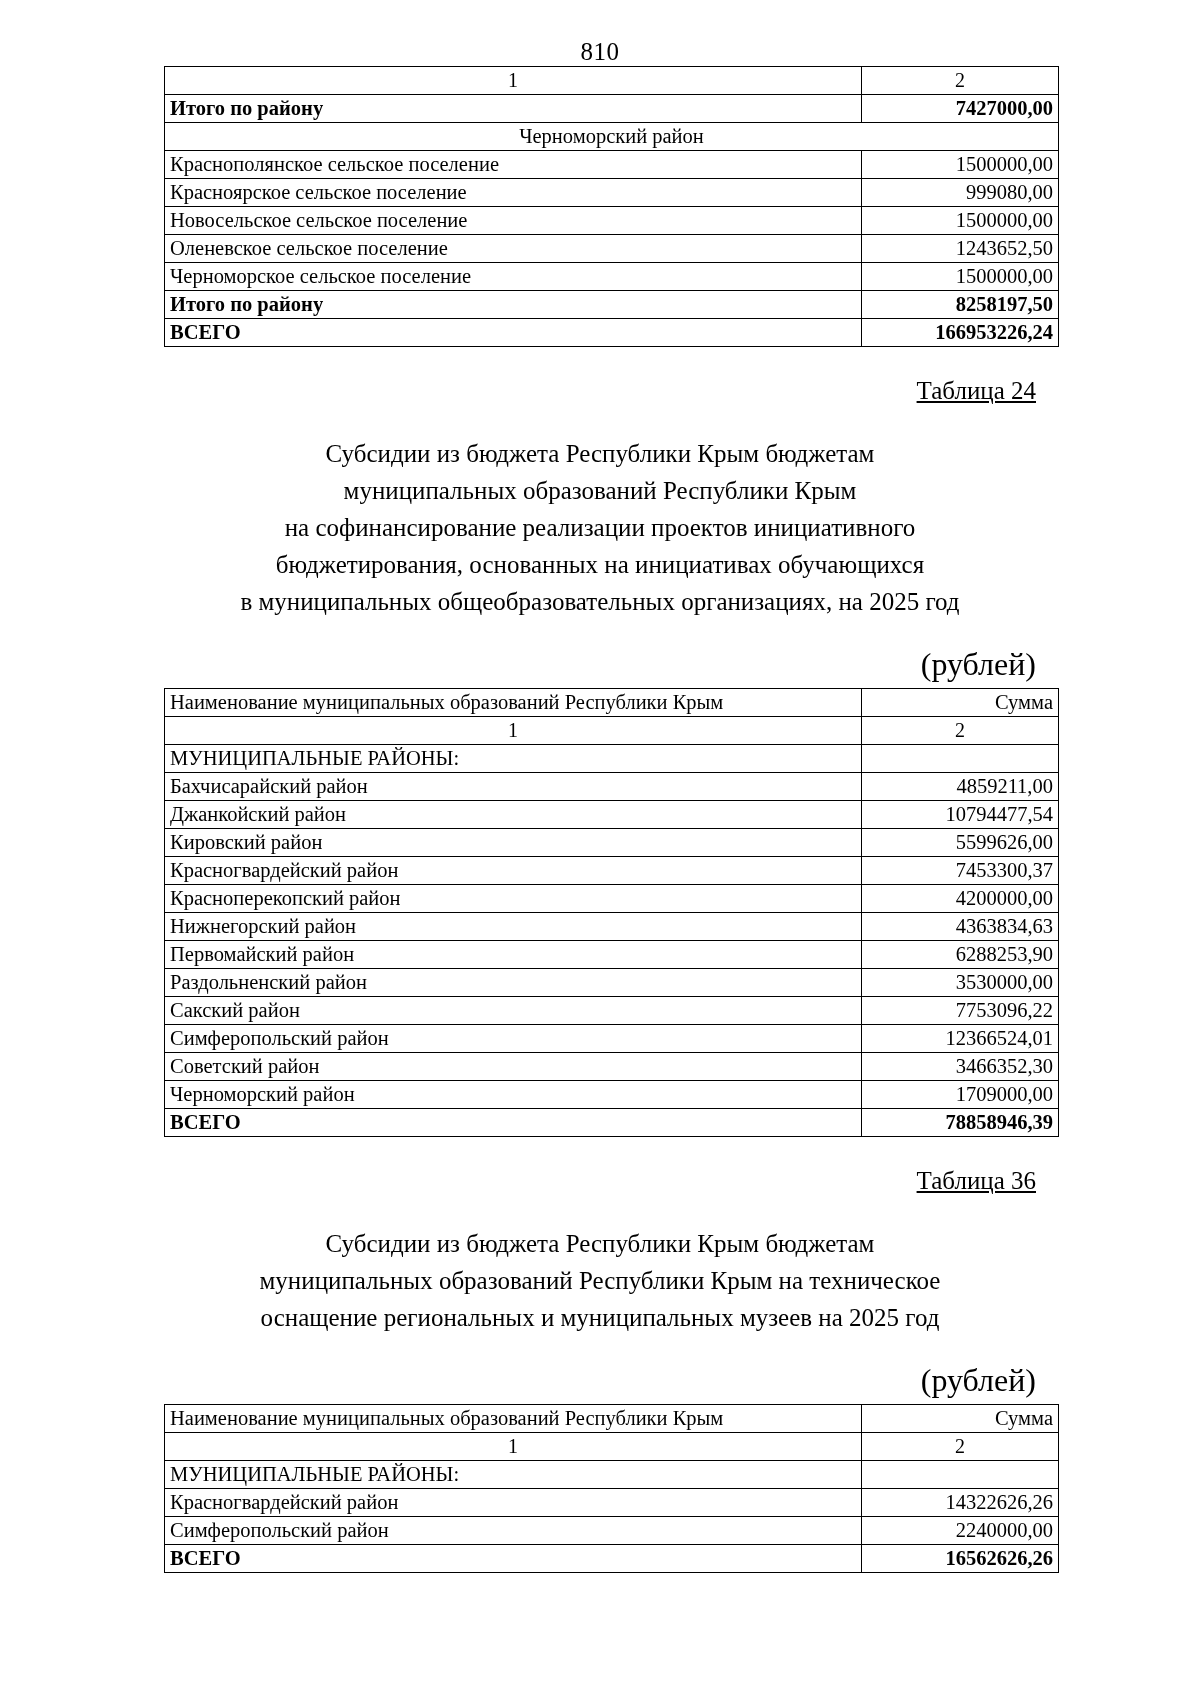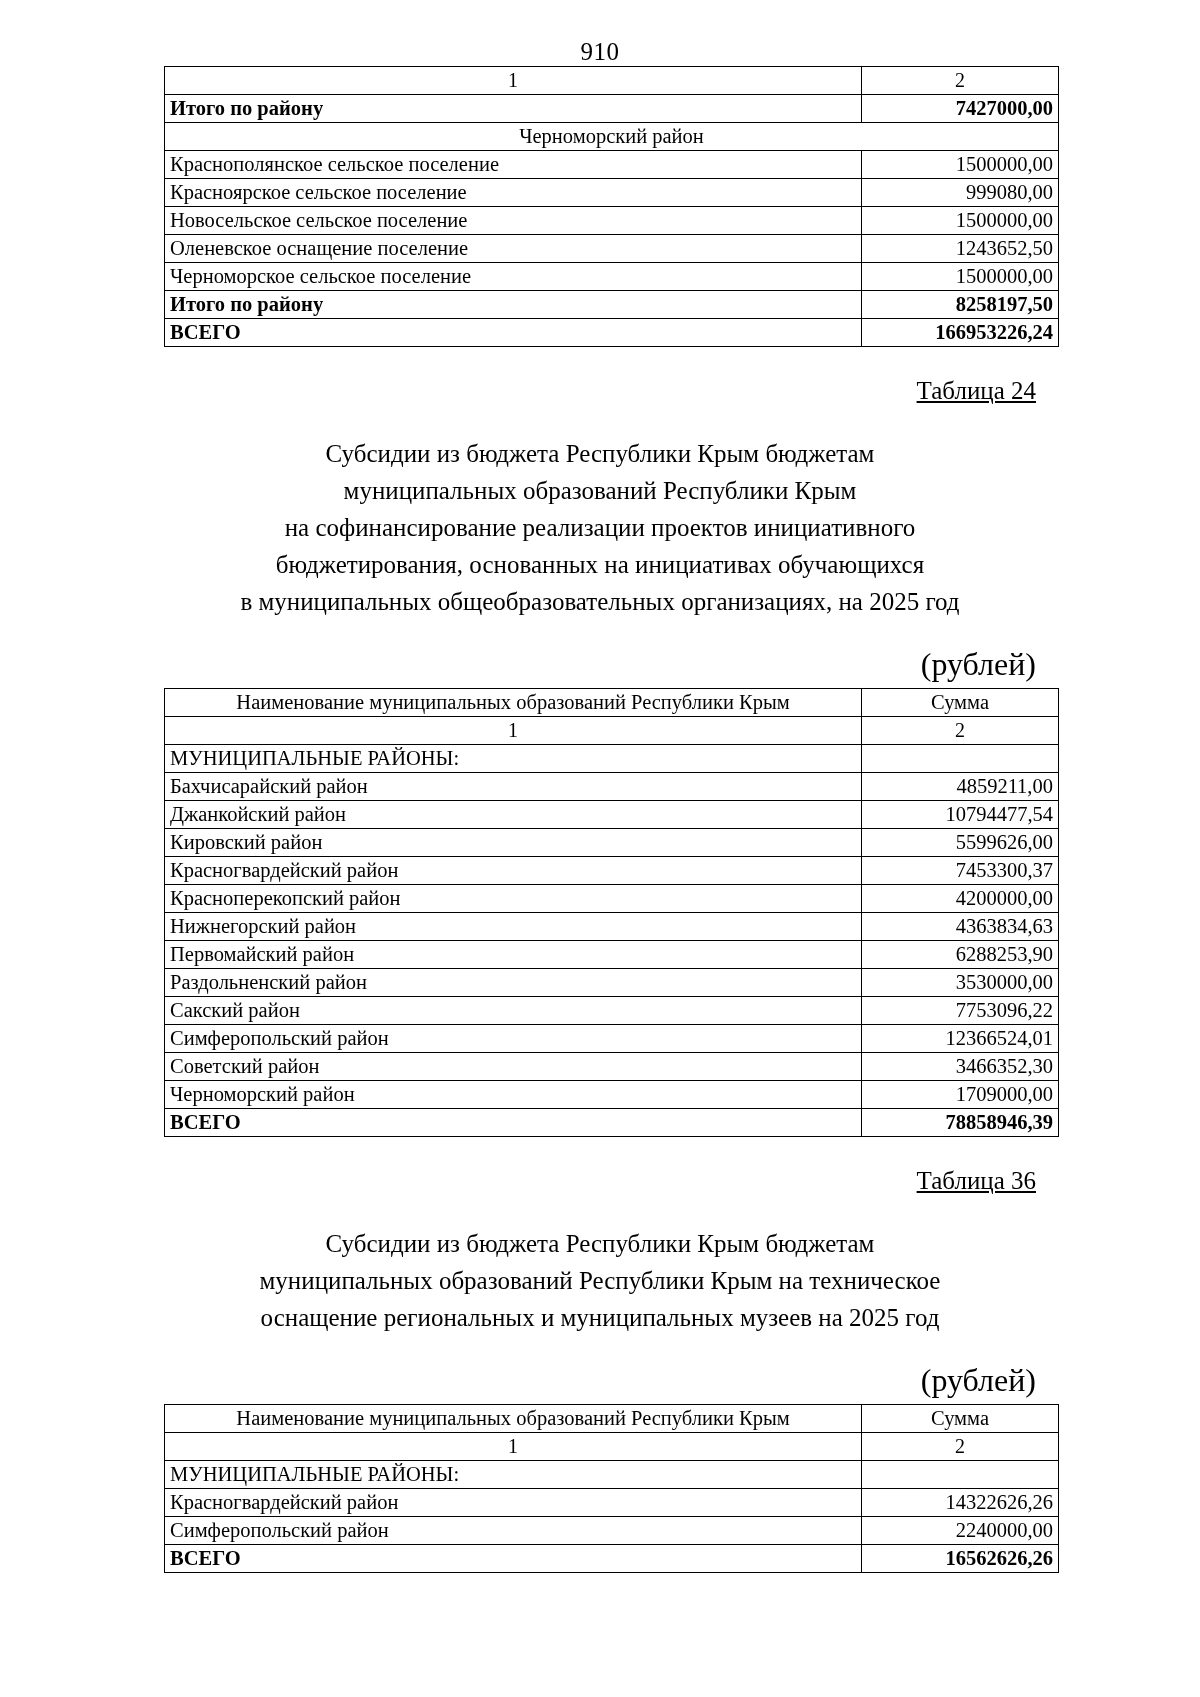--- a/index.html
+++ b/index.html
@@ -41,21 +41,21 @@
   }
   table.doc td {
     border: 1.6px solid #000;
     padding: 1px 5px 2px 5px;
     line-height: 1.12;
     vertical-align: middle;
     height: 24px;
   }
   td.c-name { width: 686px; }
   td.c-sum  { width: 186px; text-align: right; }
-  td.center { text-align: center; }
+  td.center { }
   td.bold   { font-weight: bold; }
   td.colnum { text-align: center; font-size: 20px; }
   td.fullspan { text-align: center; }
 
   .tbl-label {
     width: 872px;
     margin: 0 auto;
     text-align: right;
     font-size: 25px;
     padding-top: 30px;
@@ -78,21 +78,21 @@
     font-size: 32px;
     padding-top: 26px;
     padding-bottom: 5px;
   }
 </style>
 </head>
 <body>
 
 <div class="page">
 
-  <div class="page-number">910</div>
+  <div class="page-number">810</div>
 
   <div class="table-wrap">
     <table class="doc">
       <tbody id="table-top-body">
           <tr>
             <td class="c-name colnum">1</td>
             <td class="c-sum colnum">2</td>
           </tr>
           <tr>
             <td class="c-name bold">Итого по району</td>
@@ -107,21 +107,21 @@
           </tr>
           <tr>
             <td class="c-name">Красноярское сельское поселение</td>
             <td class="c-sum">999080,00</td>
           </tr>
           <tr>
             <td class="c-name">Новосельское сельское поселение</td>
             <td class="c-sum">1500000,00</td>
           </tr>
           <tr>
-            <td class="c-name">Оленевское оснащение поселение</td>
+            <td class="c-name">Оленевское сельское поселение</td>
             <td class="c-sum">1243652,50</td>
           </tr>
           <tr>
             <td class="c-name">Черноморское сельское поселение</td>
             <td class="c-sum">1500000,00</td>
           </tr>
           <tr>
             <td class="c-name bold">Итого по району</td>
             <td class="c-sum bold">8258197,50</td>
           </tr>

